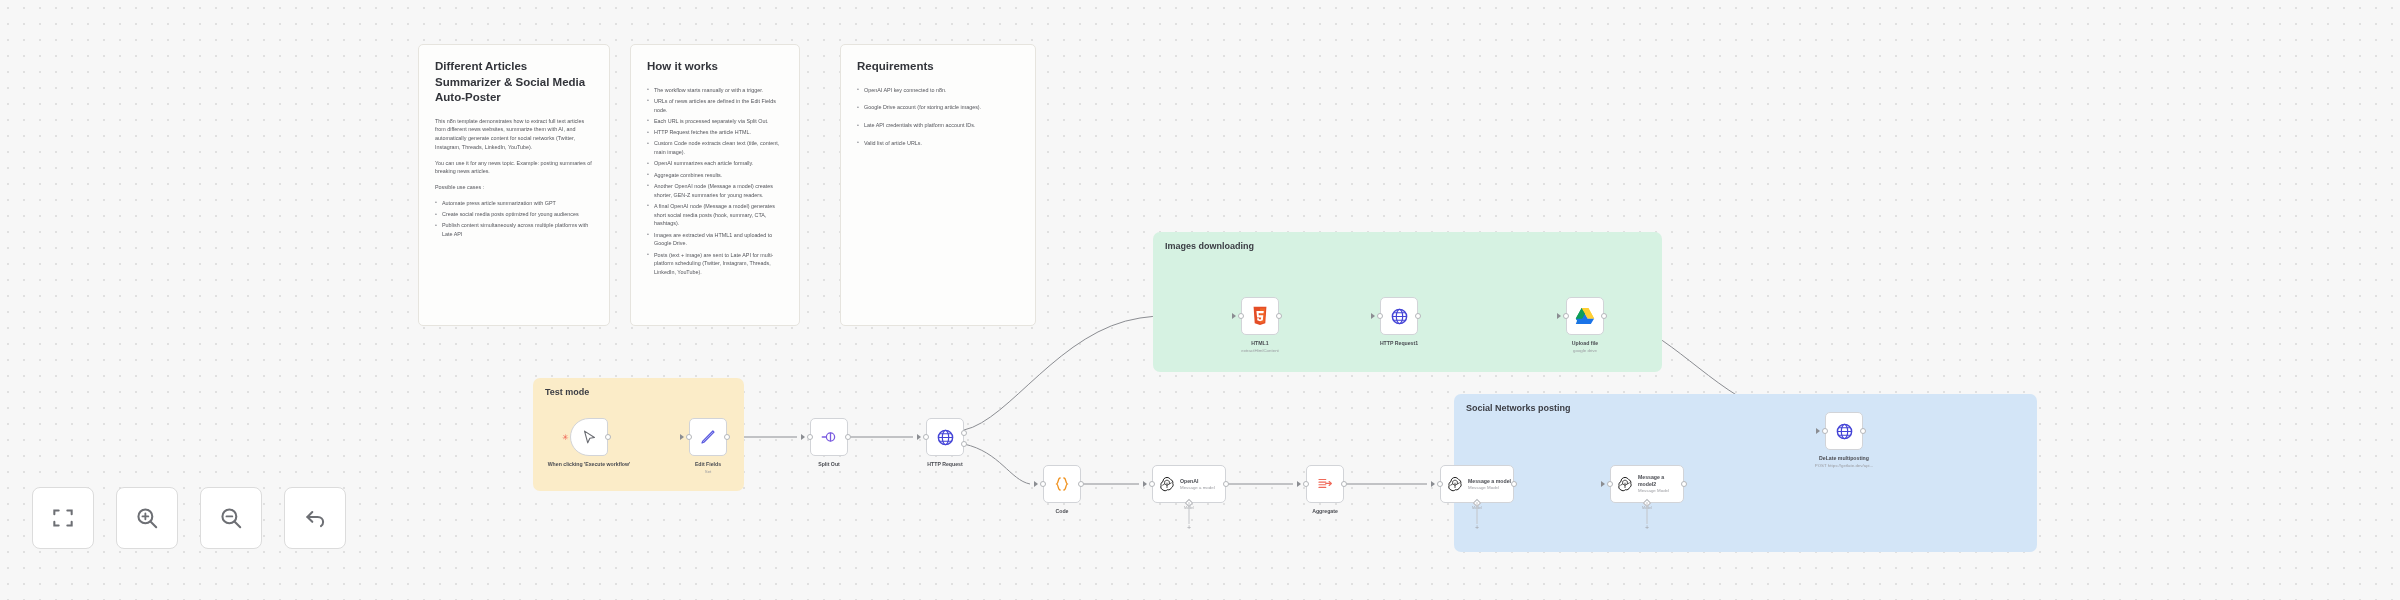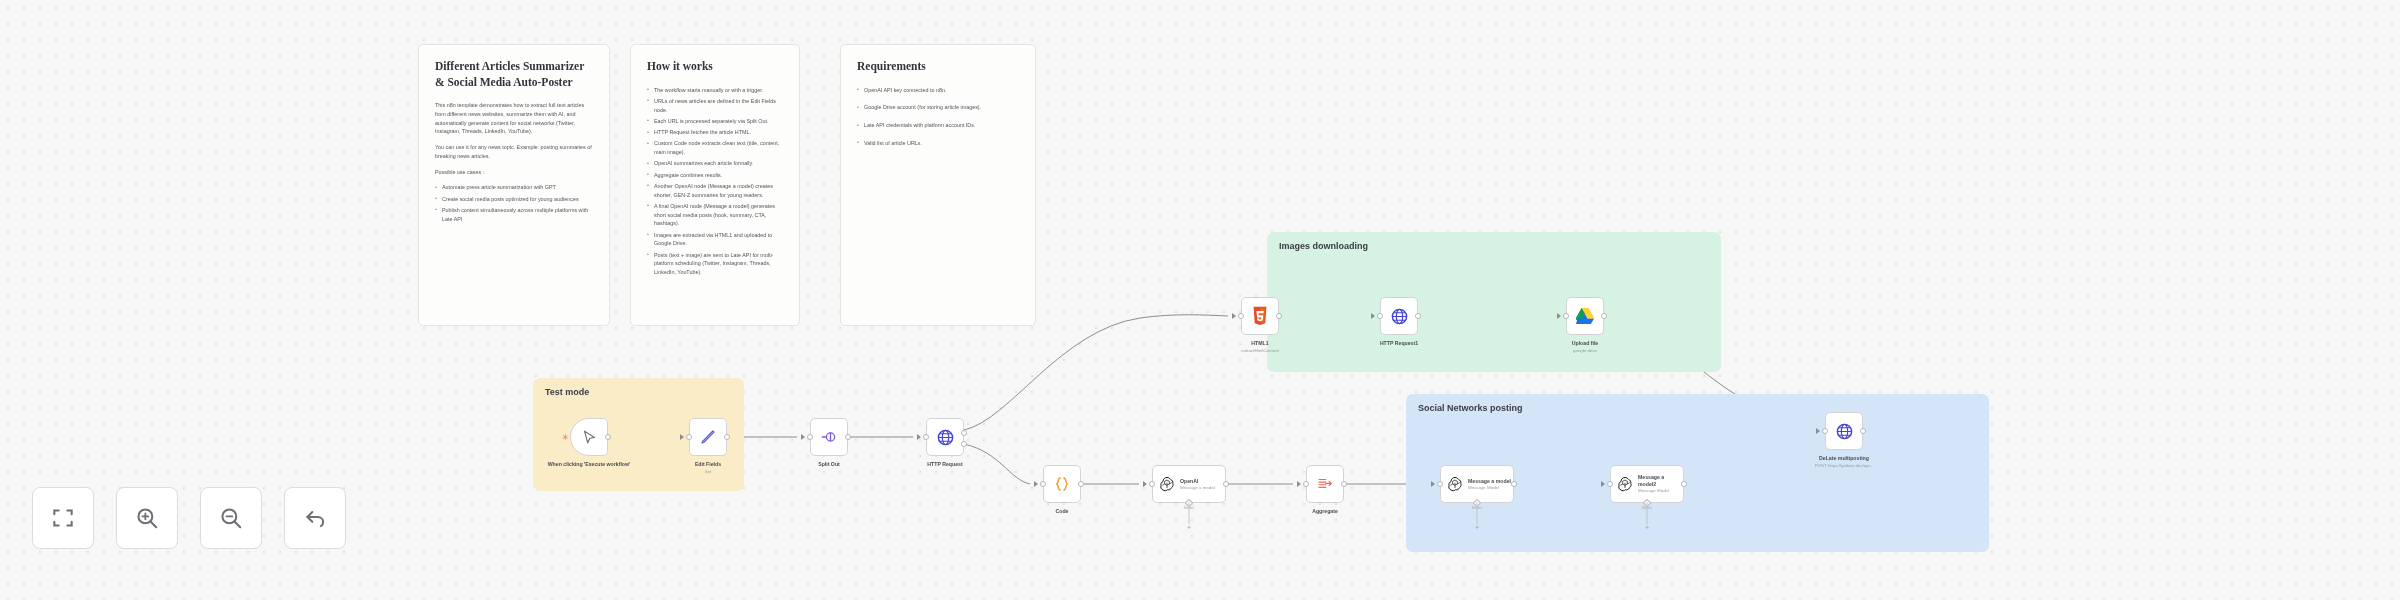--- a/index.html
+++ b/index.html
@@ -25,21 +25,20 @@
     border-radius: 5px;
     padding: 14px 16px;
     overflow: hidden;
   }
   .sticky h3 {
     font-size: 11.5px;
     font-weight: 700;
     color: #32343a;
     line-height: 1.35;
     margin-bottom: 11px;
-    font-family: Liberation Serif, serif;
   }
   .sticky p {
     font-size: 5.4px;
     line-height: 1.62;
     color: #55565c;
     margin-bottom: 7px;
   }
   .sticky ul { list-style: none; margin-bottom: 6px; }
   .sticky li {
     font-size: 5.4px;
@@ -62,21 +61,21 @@
   }
   .group .glabel {
     position: absolute;
     top: 9px; left: 12px;
     font-size: 9px;
     font-weight: 700;
     color: #3b3d44;
   }
   .g-green  { background: #d6f2e2; }
   .g-yellow { background: #fbecc8; }
-  .g-blue   { background: #d3e5f7; }
+  .g-blue   { background: #d3e5f7; margin-left: 48px; }
 
   
   .node {
     position: absolute;
     background: #ffffff;
     border: 1px solid #d2d4d8;
     border-radius: 5px;
     display: flex;
     align-items: center;
     justify-content: center;
@@ -258,21 +257,21 @@
   <div class="sticky" style="left:840px; top:44px; width:196px; height:282px;">
     <h3>Requirements</h3>
     <ul>
       <li style="margin-bottom:9px;">OpenAI API key connected to n8n.</li>
       <li style="margin-bottom:9px;">Google Drive account (for storing article images).</li>
       <li style="margin-bottom:9px;">Late API credentials with platform account IDs.</li>
       <li>Valid list of article URLs.</li>
     </ul>
   </div>
 
-  <div class="group g-green" style="left:1267px; top:232px; width:454px; height:140px;">
+  <div class="group g-green" style="left:1153px; top:232px; width:509px; height:140px;">
     <div class="glabel">Images downloading</div>
   </div>
 
   <div class="group g-yellow" style="left:533px; top:378px; width:211px; height:113px;text-align:center;">
     <div class="glabel">Test mode</div>
   </div>
 
   <div class="group g-blue" style="left:1406px; top:394px; width:583px; height:158px;">
     <div class="glabel">Social Networks posting</div>
   </div>

